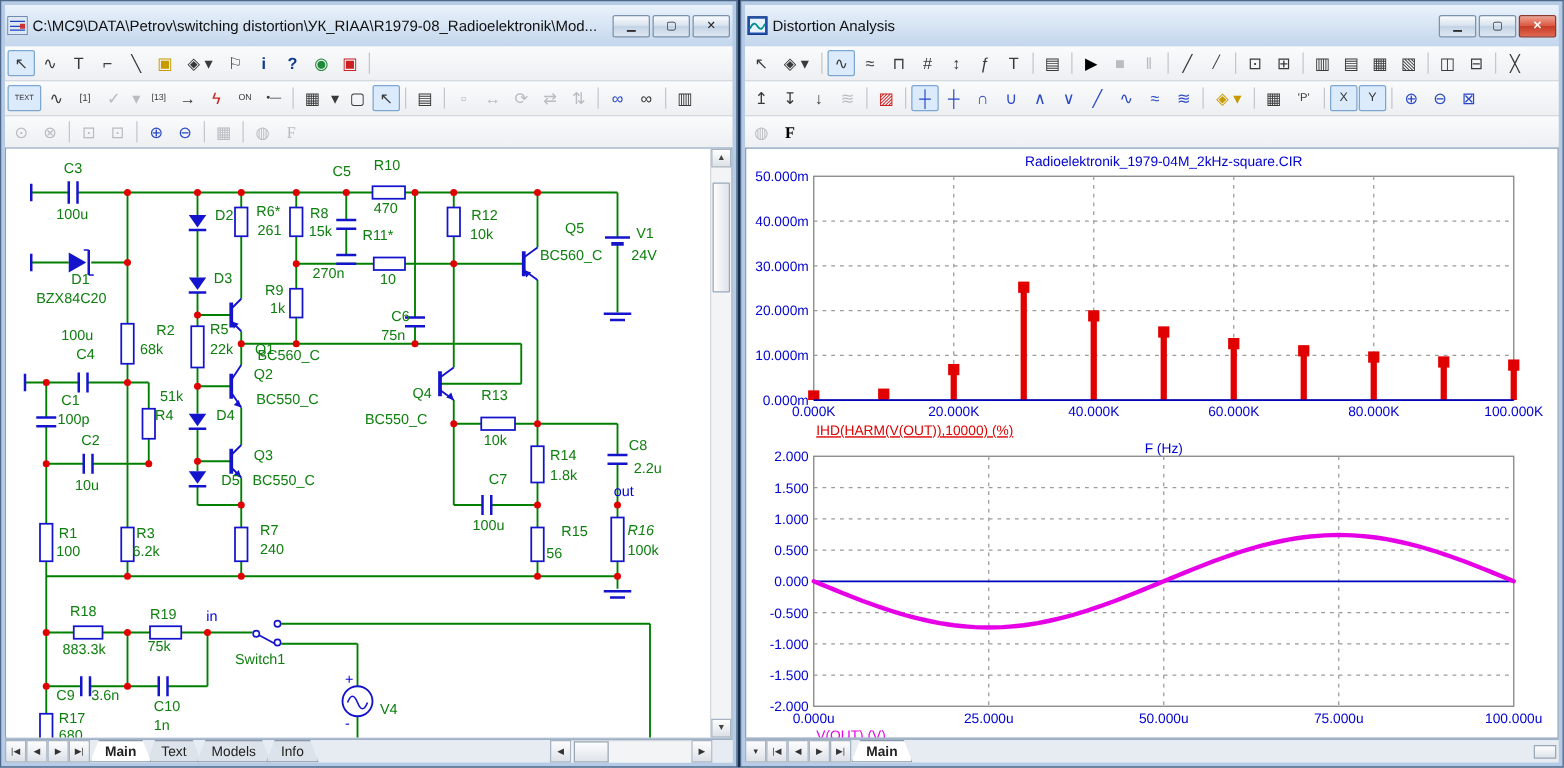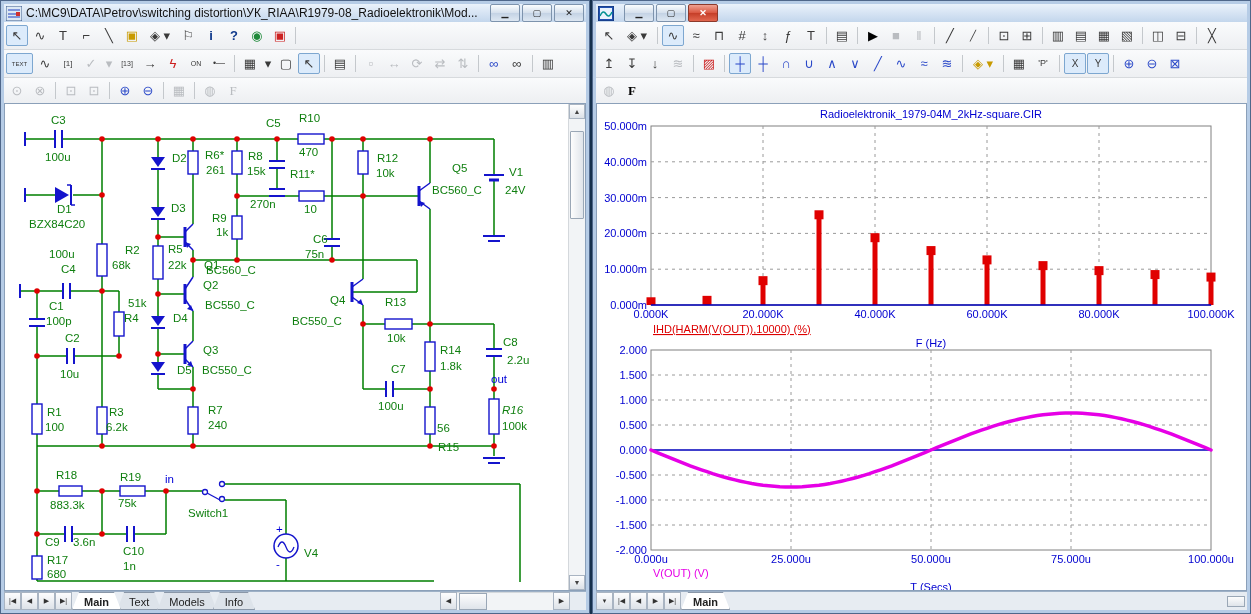--- a/index.html
+++ b/index.html
@@ -1,20 +1,20 @@
 <!DOCTYPE html>
 <html><head>
 <meta charset="utf-8">
 <style>
   html,body{margin:0;padding:0;}
   body{width:1251px;height:614px;position:relative;background:#16304c;font-family:"Liberation Sans",sans-serif;overflow:hidden;}
   .win{position:absolute;top:0;height:614px;background:#b6cce6;border:1px solid #4f678a;box-sizing:border-box;padding:3px;display:flex;flex-direction:column;}
   #lwin{left:0;width:590px;}
   #rwin{left:592px;width:659px;}
-  .titlebar{height:18px;display:flex;align-items:center;background:linear-gradient(#eaf2fb,#c3d6ec);flex:none;}
+  .titlebar{height:33px;display:flex;align-items:center;background:linear-gradient(#eaf2fb,#c3d6ec);flex:none;}
   .wicon{width:16px;height:15px;margin:0 4px 0 2px;flex:none;}
   .caption{font-size:12px;color:#111;white-space:nowrap;overflow:hidden;flex:1;}
   .wbtns{display:flex;gap:2px;margin:0 2px 0 6px;flex:none;}
   .wb{width:28px;height:16px;border:1px solid #7d93ad;border-radius:2px;background:linear-gradient(#fbfdfe,#d4dfec 50%,#c3d2e4 50%,#dde7f2);display:flex;align-items:center;justify-content:center;font-size:9px;color:#222;line-height:1;}
   .wb.close-red{background:linear-gradient(#f0a292,#d9553f 50%,#c43d27 50%,#e2674f);border-color:#8d3a2b;color:#fff;font-weight:bold;}
   .tbar{background:linear-gradient(#fafbfc,#edeff2);border-bottom:1px solid #d7dadd;display:flex;align-items:center;padding:1px 2px;gap:1px;flex:none;height:25px;}
   .tbar.thin{height:23px;border-bottom:none;}
   .tbtn{min-width:22px;height:21px;display:flex;align-items:center;justify-content:center;font-size:13px;line-height:1;color:#3a3a3a;border:1px solid transparent;border-radius:2px;box-sizing:border-box;padding:0 1px;}
   .tbtn.on{background:#dcebfb;border-color:#7da7d0;}
   .tbtn.dis{color:#b9bcc0;}
@@ -271,21 +271,21 @@
           <span class="slabel" style="left: 504px; top: 62px;">V1</span>
           <span class="slabel" style="left: 500px; top: 80px;">24V</span>
           <span class="slabel" style="left: 325px; top: 190px;">Q4</span>
           <span class="slabel" style="left: 287px; top: 211px;">BC550_C</span>
           <span class="slabel" style="left: 380px; top: 192px;">R13</span>
           <span class="slabel" style="left: 382px; top: 228px;">10k</span>
           <span class="slabel" style="left: 435px; top: 240px;">R14</span>
           <span class="slabel" style="left: 435px; top: 256px;">1.8k</span>
           <span class="slabel" style="left: 386px; top: 259px;">C7</span>
           <span class="slabel" style="left: 373px; top: 296px;">100u</span>
-          <span class="slabel" style="left: 433px; top: 301px; margin-top: 36px;">R15</span>
+          <span class="slabel" style="left: 444px; top: 301px;">R15</span>
           <span class="slabel" style="left: 432px; top: 318px;">56</span>
           <span class="slabel" style="left: 498px; top: 232px;">C8</span>
           <span class="slabel" style="left: 502px; top: 250px;">2.2u</span>
           <span class="slabel" style="left: 497px; top: 300px; font-style: italic;">R16</span>
           <span class="slabel" style="left: 497px; top: 316px;">100k</span>
           <span class="slabel" style="left: 203px; top: 300px;">R7</span>
           <span class="slabel" style="left: 203px; top: 315px;">240</span>
           <span class="slabel" style="left: 51px; top: 365px;">R18</span>
           <span class="slabel" style="left: 45px; top: 395px;">883.3k</span>
           <span class="slabel" style="left: 115px; top: 367px;">R19</span>
@@ -337,20 +337,21 @@
   </div>
 </div>
 
 <div class="win" id="rwin">
   <div class="titlebar">
     <svg class="wicon" viewBox="0 0 16 15">
       <rect x="0" y="0" width="16" height="15" fill="#2050b0" stroke="#10306a"></rect>
       <rect x="2" y="2" width="12" height="11" fill="#e8f2fc"></rect>
       <path d="M2 10 Q5 3 8 8 T14 6" stroke="#009090" stroke-width="1.5" fill="none"></path>
     </svg>
+    <span class="caption">Distortion Analysis</span>
     <span class="wbtns">
       <span class="wb">▁</span>
       <span class="wb">▢</span>
       <span class="wb close-red">✕</span>
     </span>
   </div>
   <div class="tbar">
       <span class="tbtn">↖</span>
       <span class="tbtn" style="min-width: 32px;">◈ ▾</span>
       <span class="sep"></span>

